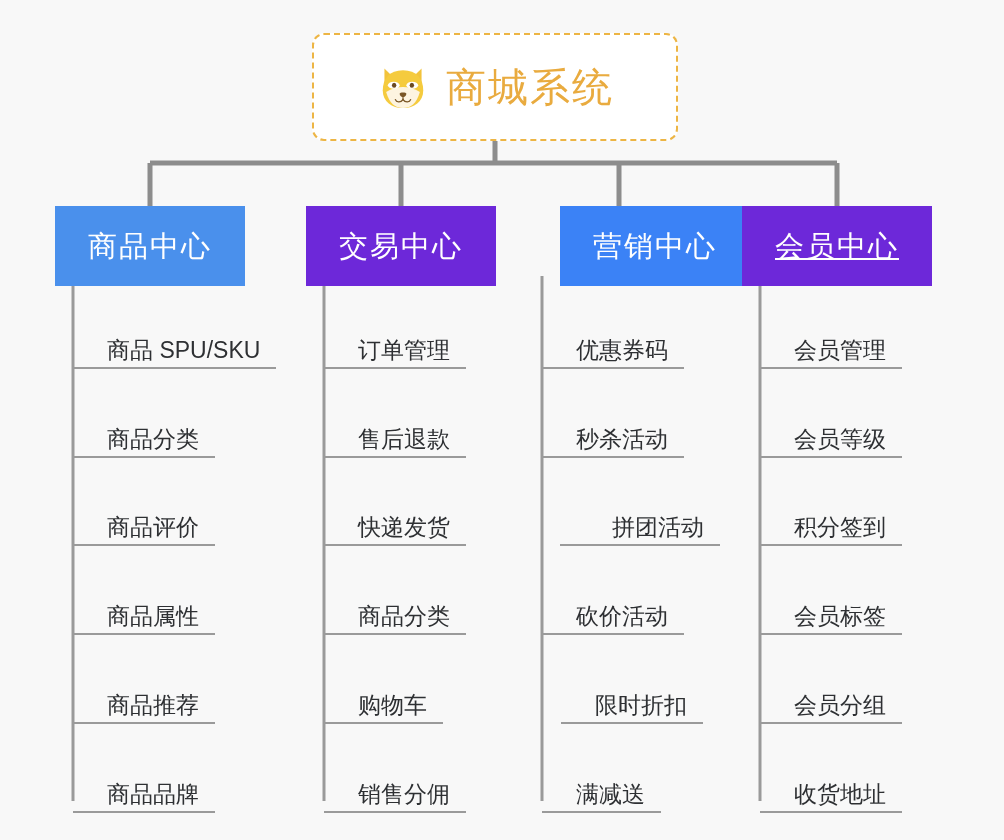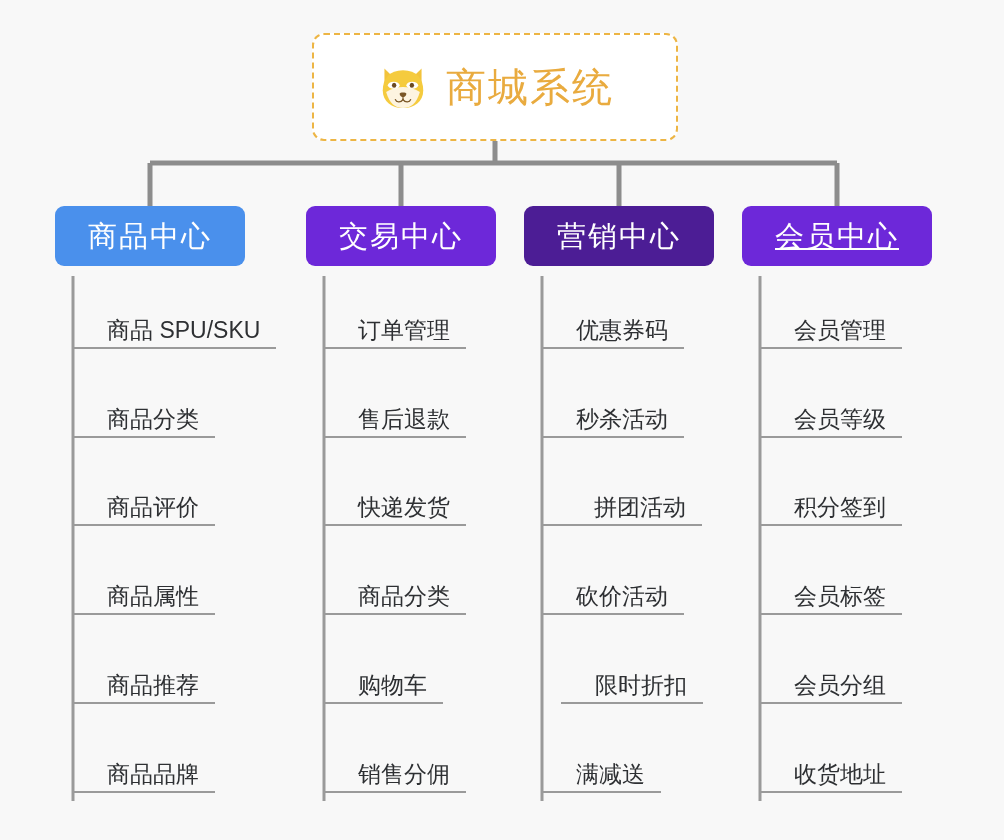--- a/index.html
+++ b/index.html
@@ -60,22 +60,22 @@
     height: 840px;
     pointer-events: none;
   }
 
   
   .column {
     position: absolute;
     top: 206px;
   }
   .col-header {
-    height: 60px;
-    border-radius: 9px;
+    height: 80px;
+    border-radius: 0;
     display: flex;
     align-items: center;
     justify-content: center;
     color: #ffffff;
     font-size: 29px;
     letter-spacing: 2px;
     line-height: 1;
     box-sizing: border-box;
   }
   .leaf-list {
@@ -182,29 +182,29 @@
         </div>
         <div class="leaf-item" style="left: 18px; top: 394px;">
           <span class="leaf-label">购物车</span>
         </div>
         <div class="leaf-item" style="left: 18px; top: 483px;">
           <span class="leaf-label">销售分佣</span>
         </div>
       </div>
     </div>
     <div class="column" style="left: 524px; width: 190px;">
-      <div class="col-header" style="background: #4c1d95; width: 190px;">营销中心</div>
+      <div class="col-header" style="background: #3b82f6; width: 190px; margin-left: 36px;">营销中心</div>
       <div class="leaf-list">
         <div class="leaf-item" style="left: 18px; top: 39px; align-items: flex-end;">
           <span class="leaf-label">优惠券码</span>
         </div>
         <div class="leaf-item" style="left: 18px; top: 128px;">
           <span class="leaf-label">秒杀活动</span>
         </div>
-        <div class="leaf-item" style="left: 18px; top: 216px; padding-left: 18px;">
+        <div class="leaf-item" style="left: 36px; top: 216px; padding-left: 18px;">
           <span class="leaf-label">拼团活动</span>
         </div>
         <div class="leaf-item" style="left: 18px; top: 305px;">
           <span class="leaf-label">砍价活动</span>
         </div>
         <div class="leaf-item" style="left: 18px; top: 394px; margin-left: 19px;">
           <span class="leaf-label">限时折扣</span>
         </div>
         <div class="leaf-item" style="left: 18px; top: 483px;">
           <span class="leaf-label">满减送</span>

